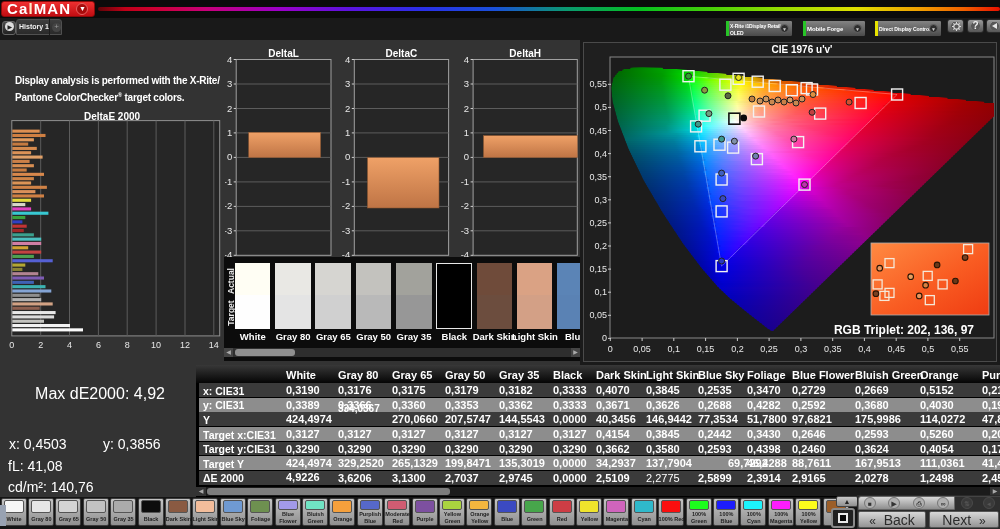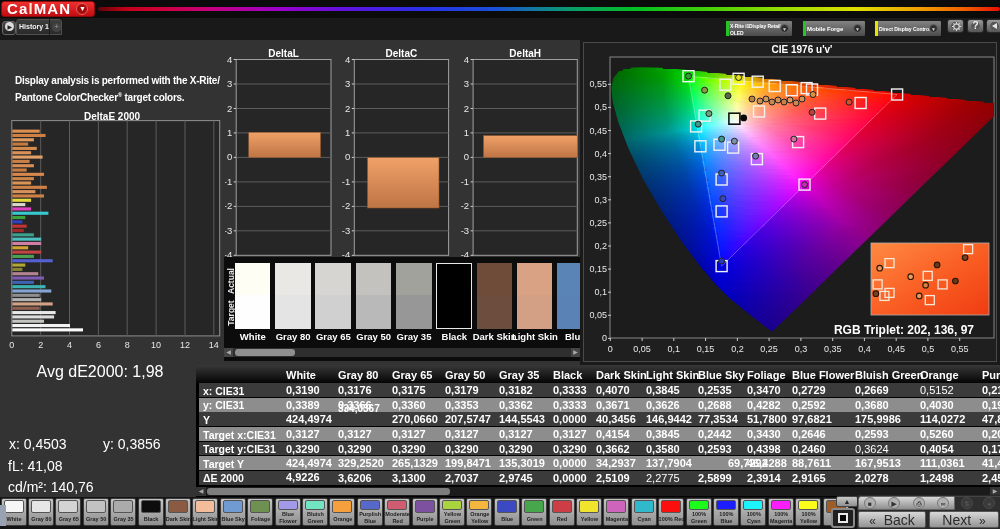--- a/index.html
+++ b/index.html
@@ -1905,21 +1905,21 @@
       <line x1="25" y1="134.7" x2="28" y2="134.7" stroke="#ccc"></line>
       <text x="24" y="114.6" fill="#e8e8e8" font-size="9" text-anchor="end">0,4</text>
       <line x1="25" y1="111.6" x2="28" y2="111.6" stroke="#ccc"></line>
       <text x="24" y="91.5" fill="#e8e8e8" font-size="9" text-anchor="end">0,45</text>
       <line x1="25" y1="88.5" x2="28" y2="88.5" stroke="#ccc"></line>
       <text x="24" y="68.4" fill="#e8e8e8" font-size="9" text-anchor="end">0,5</text>
       <line x1="25" y1="65.4" x2="28" y2="65.4" stroke="#ccc"></line>
       <text x="24" y="45.3" fill="#e8e8e8" font-size="9" text-anchor="end">0,55</text>
       <line x1="25" y1="42.3" x2="28" y2="42.3" stroke="#ccc"></line>
     </svg>
-<div class="a" style="left:0px;top:363px;width:200px;text-align:center;color:#fff;font-size:16px">Avg dE2000: 1,98</div>
+<div class="a" style="left:0px;top:385px;width:200px;text-align:center;color:#fff;font-size:16px">Max dE2000: 4,92</div>
 <div class="a" style="left:9px;top:436px;color:#fff;font-size:14px">x: 0,4503</div>
 <div class="a" style="left:103px;top:436px;color:#fff;font-size:14px">y: 0,3856</div>
 <div class="a" style="left:8px;top:458px;color:#fff;font-size:14px">fL: 41,08</div>
 <div class="a" style="left:8px;top:479px;color:#fff;font-size:14px">cd/m²: 140,76</div>
 <div class="a" style="left:196px;top:365px;width:804px;height:132px;background:#000;overflow:hidden">
       <div class="a" style="left:0;top:0;width:804px;height:18px;background:linear-gradient(#383838,#050505)"></div>
       <div class="a" style="left:90px;top:4px;color:#fff;font-size:11px;font-weight:700;white-space:nowrap">White</div>
       <div class="a" style="left:142px;top:4px;color:#fff;font-size:11px;font-weight:700;white-space:nowrap">Gray 80</div>
       <div class="a" style="left:196px;top:4px;color:#fff;font-size:11px;font-weight:700;white-space:nowrap">Gray 65</div>
       <div class="a" style="left:249px;top:4px;color:#fff;font-size:11px;font-weight:700;white-space:nowrap">Gray 50</div>
@@ -1940,21 +1940,21 @@
       <div class="a" style="left:196px;top:19.2px;color:#fff;font-size:11px;font-weight:700;white-space:nowrap">0,3175</div>
       <div class="a" style="left:249px;top:19.2px;color:#fff;font-size:11px;font-weight:700;white-space:nowrap">0,3179</div>
       <div class="a" style="left:303px;top:19.2px;color:#fff;font-size:11px;font-weight:700;white-space:nowrap">0,3182</div>
       <div class="a" style="left:357px;top:19.2px;color:#fff;font-size:11px;font-weight:700;white-space:nowrap">0,3333</div>
       <div class="a" style="left:400px;top:19.2px;color:#fff;font-size:11px;font-weight:700;white-space:nowrap">0,4070</div>
       <div class="a" style="left:450px;top:19.2px;color:#fff;font-size:11px;font-weight:700;white-space:nowrap">0,3845</div>
       <div class="a" style="left:502px;top:19.2px;color:#fff;font-size:11px;font-weight:700;white-space:nowrap">0,2535</div>
       <div class="a" style="left:551px;top:19.2px;color:#fff;font-size:11px;font-weight:700;white-space:nowrap">0,3470</div>
       <div class="a" style="left:596px;top:19.2px;color:#fff;font-size:11px;font-weight:700;white-space:nowrap">0,2729</div>
       <div class="a" style="left:659px;top:19.2px;color:#fff;font-size:11px;font-weight:700;white-space:nowrap">0,2669</div>
-      <div class="a" style="left:724px;top:19.2px;color:#fff;font-size:11px;font-weight:400;white-space:nowrap">0,5152</div>
+      <div class="a" style="left:724px;top:19.2px;color:#fff;font-size:11px;font-weight:700;white-space:nowrap">0,5152</div>
       <div class="a" style="left:786px;top:19.2px;color:#fff;font-size:11px;font-weight:700;white-space:nowrap">0,21</div>
       <div class="a" style="left:3px;top:32.8px;width:801px;height:13.8px;background:#8d8d8d"></div>
       <div class="a" style="left:7px;top:34.3px;color:#fff;font-size:10.5px;font-weight:700;white-space:nowrap">y: CIE31</div>
       <div class="a" style="left:90px;top:33.8px;color:#fff;font-size:11px;font-weight:700;white-space:nowrap">0,3389</div>
       <div class="a" style="left:142px;top:33.8px;color:#fff;font-size:11px;font-weight:700;white-space:nowrap">0,3366</div>
       <div class="a" style="left:196px;top:33.8px;color:#fff;font-size:11px;font-weight:700;white-space:nowrap">0,3360</div>
       <div class="a" style="left:249px;top:33.8px;color:#fff;font-size:11px;font-weight:700;white-space:nowrap">0,3353</div>
       <div class="a" style="left:303px;top:33.8px;color:#fff;font-size:11px;font-weight:700;white-space:nowrap">0,3362</div>
       <div class="a" style="left:357px;top:33.8px;color:#fff;font-size:11px;font-weight:700;white-space:nowrap">0,3333</div>
       <div class="a" style="left:400px;top:33.8px;color:#fff;font-size:11px;font-weight:700;white-space:nowrap">0,3671</div>
@@ -2003,21 +2003,21 @@
       <div class="a" style="left:142px;top:77.6px;color:#fff;font-size:11px;font-weight:700;white-space:nowrap">0,3290</div>
       <div class="a" style="left:196px;top:77.6px;color:#fff;font-size:11px;font-weight:700;white-space:nowrap">0,3290</div>
       <div class="a" style="left:249px;top:77.6px;color:#fff;font-size:11px;font-weight:700;white-space:nowrap">0,3290</div>
       <div class="a" style="left:303px;top:77.6px;color:#fff;font-size:11px;font-weight:700;white-space:nowrap">0,3290</div>
       <div class="a" style="left:357px;top:77.6px;color:#fff;font-size:11px;font-weight:700;white-space:nowrap">0,3290</div>
       <div class="a" style="left:400px;top:77.6px;color:#fff;font-size:11px;font-weight:700;white-space:nowrap">0,3662</div>
       <div class="a" style="left:450px;top:77.6px;color:#fff;font-size:11px;font-weight:700;white-space:nowrap">0,3580</div>
       <div class="a" style="left:502px;top:77.6px;color:#fff;font-size:11px;font-weight:700;white-space:nowrap">0,2593</div>
       <div class="a" style="left:551px;top:77.6px;color:#fff;font-size:11px;font-weight:700;white-space:nowrap">0,4398</div>
       <div class="a" style="left:596px;top:77.6px;color:#fff;font-size:11px;font-weight:700;white-space:nowrap">0,2460</div>
-      <div class="a" style="left:659px;top:77.6px;color:#fff;font-size:11px;font-weight:400;white-space:nowrap">0,3624</div>
+      <div class="a" style="left:659px;top:77.6px;color:#fff;font-size:11px;font-weight:700;white-space:nowrap">0,3624</div>
       <div class="a" style="left:724px;top:77.6px;color:#fff;font-size:11px;font-weight:700;white-space:nowrap">0,4054</div>
       <div class="a" style="left:786px;top:77.6px;color:#fff;font-size:11px;font-weight:700;white-space:nowrap">0,17</div>
       <div class="a" style="left:3px;top:91.2px;width:801px;height:13.8px;background:#8d8d8d"></div>
       <div class="a" style="left:7px;top:92.7px;color:#fff;font-size:10.5px;font-weight:700;white-space:nowrap">Target Y</div>
       <div class="a" style="left:90px;top:92.2px;color:#fff;font-size:11px;font-weight:700;white-space:nowrap">424,4974</div>
       <div class="a" style="left:142px;top:92.2px;color:#fff;font-size:11px;font-weight:700;white-space:nowrap">329,2520</div>
       <div class="a" style="left:196px;top:92.2px;color:#fff;font-size:11px;font-weight:700;white-space:nowrap">265,1329</div>
       <div class="a" style="left:249px;top:92.2px;color:#fff;font-size:11px;font-weight:700;white-space:nowrap">199,8471</div>
       <div class="a" style="left:303px;top:92.2px;color:#fff;font-size:11px;font-weight:700;white-space:nowrap">135,3019</div>
       <div class="a" style="left:357px;top:92.2px;color:#fff;font-size:11px;font-weight:700;white-space:nowrap">0,0000</div>

